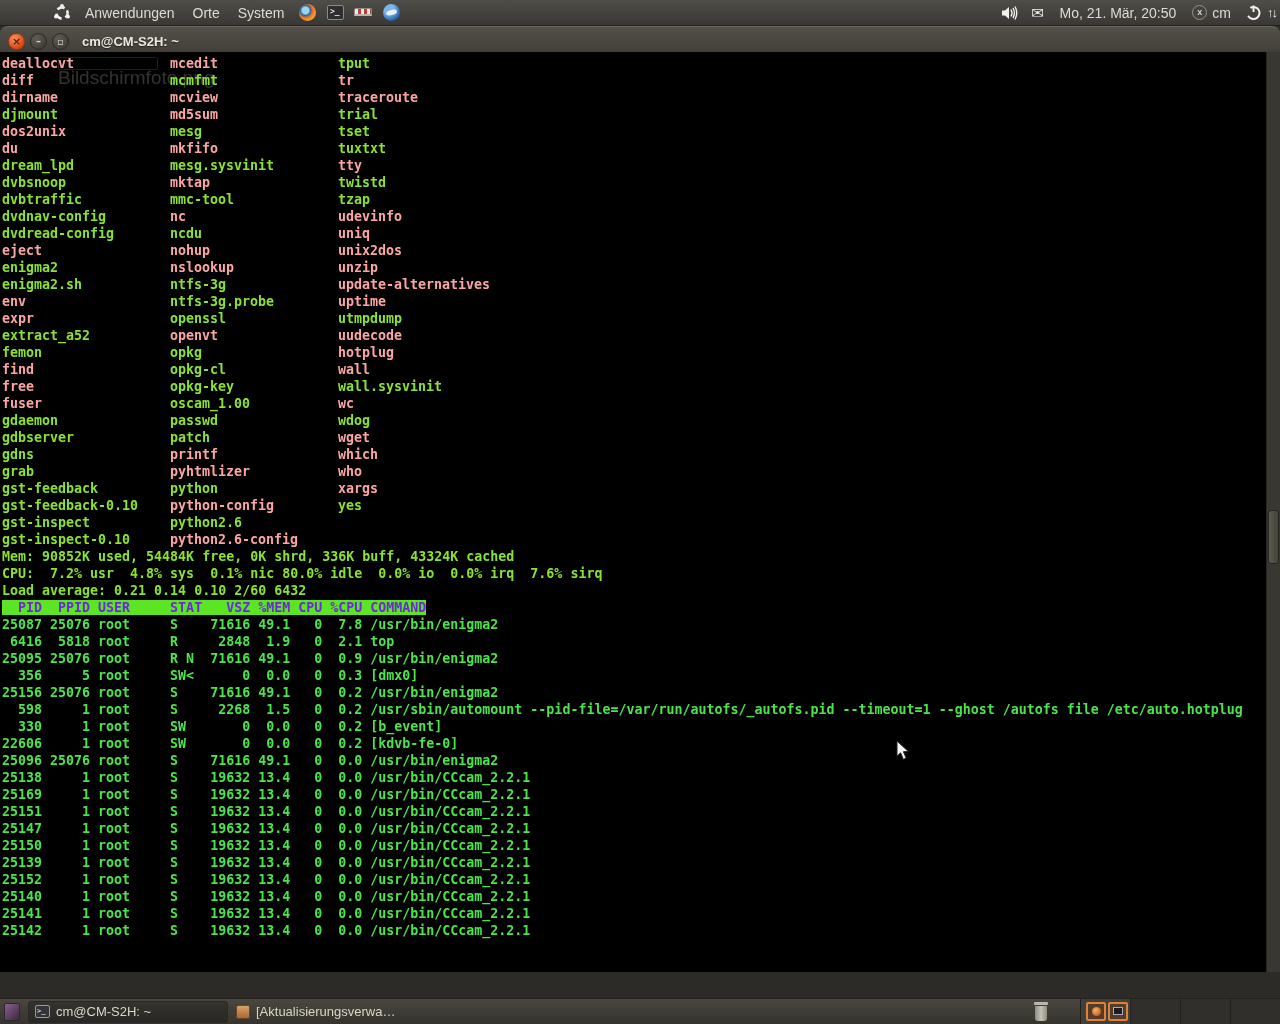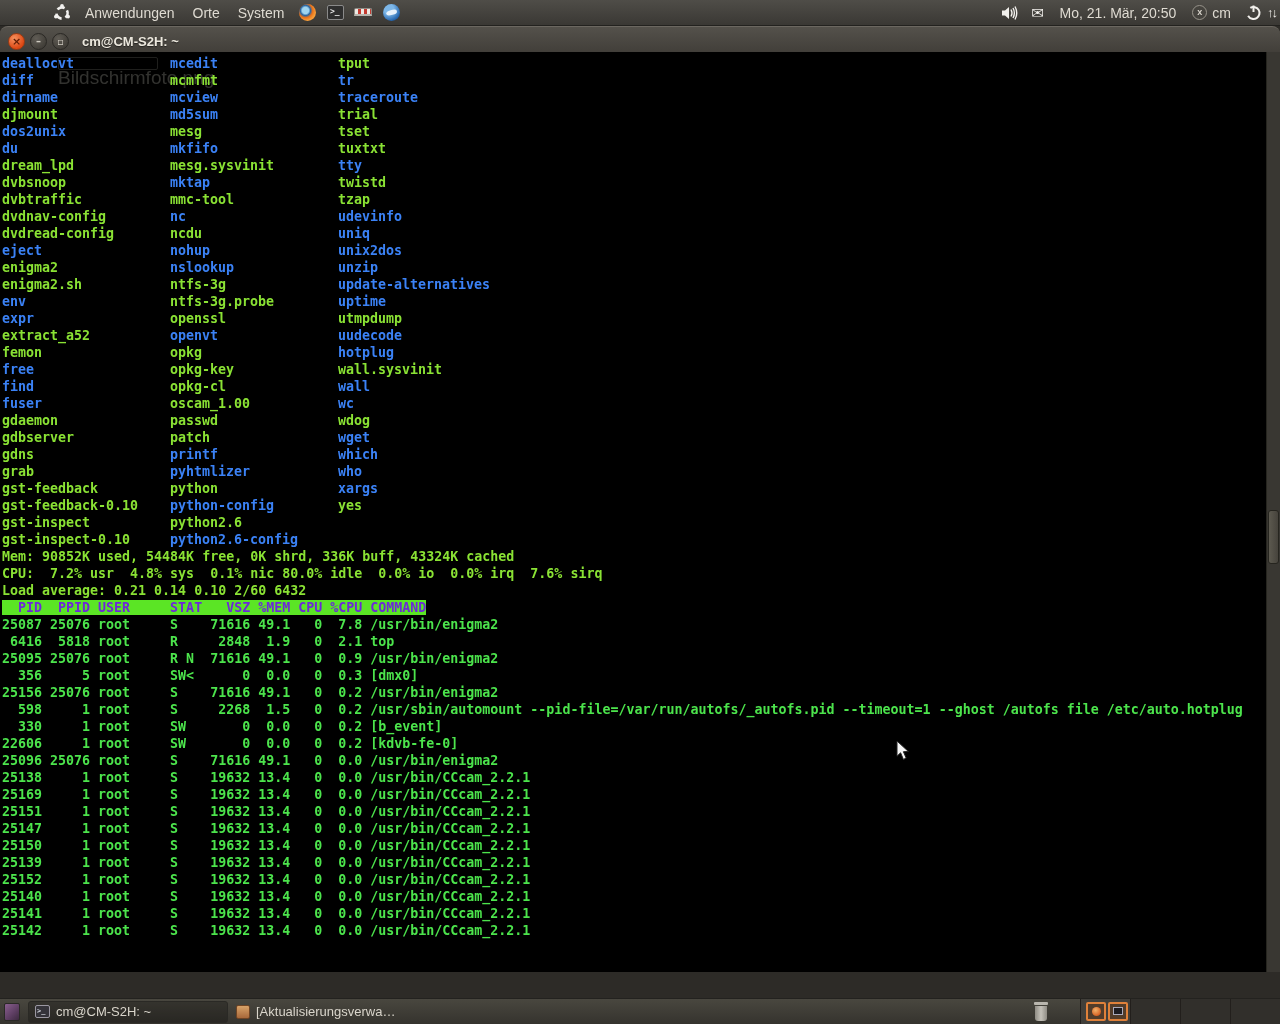--- a/index.html
+++ b/index.html
@@ -51,21 +51,21 @@
   .term-body { position:absolute; top:52px; left:0; width:1280px; height:920px; background:#000;
     font-family:"DejaVu Sans Mono","Liberation Mono",monospace; font-size:13.3px; font-weight:bold;
     line-height:17px; overflow:hidden; }
   .ghost-box { position:absolute; left:58px; top:5px; width:100px; height:13px;
     border:1px solid rgba(170,170,158,.18); border-radius:2px; }
   .ghost-label { position:absolute; left:58px; top:17px; font-size:19px; font-weight:normal;
     color:rgba(180,178,168,.28); font-family:"Liberation Sans",sans-serif; }
   #term-lines { position:absolute; left:2px; top:3px; right:14px; }
   .tline { height:17px; white-space:pre; }
   .lcell { display:inline-block; width:168px; }
-  .cyan { color:#3b82f6; }
+  .cyan { color:#fca5a5; }
   .grn  { color:#8ae234; }
   .ptext{ color:#4ce44c; }
   .tophdr { background:#5be525; color:#6d28d9; }
   
   .term-scrollbar { position:absolute; top:52px; right:0; width:14px; height:920px;
     background:#393732; border-left:1px solid #26251f; }
   .scroll-handle { position:absolute; left:1px; right:1px; top:458px; height:54px;
     background:linear-gradient(90deg,#5c594f,#46433c); border:1px solid #26251f; border-radius:3px; }
   
   .bottom-panel { position:absolute; bottom:0; left:0; width:1280px; height:26px;
@@ -185,22 +185,22 @@
       <div class="tline"><span class="lcell grn">dvbtraffic</span><span class="lcell grn">mmc-tool</span><span class="lcell grn">tzap</span></div>
       <div class="tline"><span class="lcell grn">dvdnav-config</span><span class="lcell cyan">nc</span><span class="lcell cyan">udevinfo</span></div>
       <div class="tline"><span class="lcell grn">dvdread-config</span><span class="lcell grn">ncdu</span><span class="lcell cyan">uniq</span></div>
       <div class="tline"><span class="lcell cyan">eject</span><span class="lcell cyan">nohup</span><span class="lcell cyan">unix2dos</span></div>
       <div class="tline"><span class="lcell grn">enigma2</span><span class="lcell cyan">nslookup</span><span class="lcell cyan">unzip</span></div>
       <div class="tline"><span class="lcell grn">enigma2.sh</span><span class="lcell grn">ntfs-3g</span><span class="lcell cyan">update-alternatives</span></div>
       <div class="tline"><span class="lcell cyan">env</span><span class="lcell grn">ntfs-3g.probe</span><span class="lcell cyan">uptime</span></div>
       <div class="tline"><span class="lcell cyan">expr</span><span class="lcell grn">openssl</span><span class="lcell grn">utmpdump</span></div>
       <div class="tline"><span class="lcell grn">extract_a52</span><span class="lcell cyan">openvt</span><span class="lcell cyan">uudecode</span></div>
       <div class="tline"><span class="lcell grn">femon</span><span class="lcell grn">opkg</span><span class="lcell cyan">hotplug</span></div>
+      <div class="tline"><span class="lcell cyan">find</span><span class="lcell grn">opkg-cl</span><span class="lcell cyan">wall</span></div>
       <div class="tline"><span class="lcell cyan">free</span><span class="lcell grn">opkg-key</span><span class="lcell grn">wall.sysvinit</span></div>
-      <div class="tline"><span class="lcell cyan">find</span><span class="lcell grn">opkg-cl</span><span class="lcell cyan">wall</span></div>
       <div class="tline"><span class="lcell cyan">fuser</span><span class="lcell grn">oscam_1.00</span><span class="lcell cyan">wc</span></div>
       <div class="tline"><span class="lcell grn">gdaemon</span><span class="lcell grn">passwd</span><span class="lcell grn">wdog</span></div>
       <div class="tline"><span class="lcell grn">gdbserver</span><span class="lcell grn">patch</span><span class="lcell cyan">wget</span></div>
       <div class="tline"><span class="lcell grn">gdns</span><span class="lcell cyan">printf</span><span class="lcell cyan">which</span></div>
       <div class="tline"><span class="lcell grn">grab</span><span class="lcell cyan">pyhtmlizer</span><span class="lcell cyan">who</span></div>
       <div class="tline"><span class="lcell grn">gst-feedback</span><span class="lcell grn">python</span><span class="lcell cyan">xargs</span></div>
       <div class="tline"><span class="lcell grn">gst-feedback-0.10</span><span class="lcell cyan">python-config</span><span class="lcell grn">yes</span></div>
       <div class="tline"><span class="lcell grn">gst-inspect</span><span class="lcell grn">python2.6</span></div>
       <div class="tline"><span class="lcell grn">gst-inspect-0.10</span><span class="lcell cyan">python2.6-config</span></div>
       <div class="tline grn">Mem: 90852K used, 54484K free, 0K shrd, 336K buff, 43324K cached</div>

